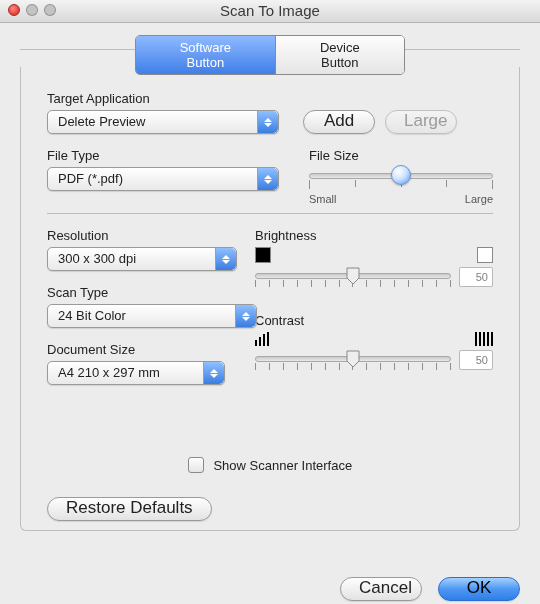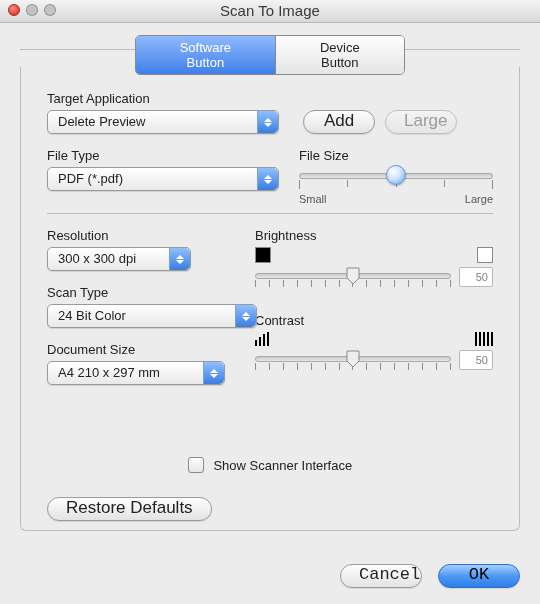--- a/index.html
+++ b/index.html
@@ -197,24 +197,23 @@
   .swatch { width:14px; height:14px; border:1px solid #888; }
 
   
   .bars { display:flex; gap:2px; align-items:flex-end; height:14px;}
   .bars span { width:2px; background:#000; }
 
   
   .actions {
     position:absolute;
     right: 20px;
-    bottom: 16px;
+    bottom: 3px;
     display:flex;
     gap: 16px;
-    font-family: Liberation Mono, monospace;
   }
 </style>
 </head>
 <body>
 
 <div class="titlebar">
   <div class="traffic">
     <div class="ball close"></div>
     <div class="ball"></div>
     <div class="ball"></div>
@@ -241,21 +240,21 @@
         <div class="arr up"></div>
           <div class="arr dn"></div>
       </div>
     </div>
     <div style="display:flex; gap:10px;">
       <div class="pushbtn" style="width:34px;">Add</div>
       <div class="pushbtn disabled" style="width:34px;">Large</div>
     </div>
   </div>
 
-  <div style="display:flex; gap:20px; margin-top:14px;">
+  <div style="display:flex; gap:30px; margin-top:14px;">
     <div style="width:232px;">
       <div class="lbl">File Type</div>
       <div class="dropdown" style="width:232px;">
         <span>PDF (*.pdf)</span>
         <div class="dropcap">
             <div class="arr up"></div>
             <div class="arr dn"></div>
           </div>
       </div>
     </div>
@@ -278,21 +277,21 @@
       </div>
     </div>
   </div>
 
   <hr class="hr">
 
   <div style="display:flex; gap:30px;">
 
     <div style="width:178px;">
       <div class="lbl">Resolution</div>
-      <div class="dropdown" style="width:144px;">
+      <div class="dropdown" style="width:190px;">
         <span>300 x 300 dpi</span>
         <div class="dropcap">
             <div class="arr up"></div>
             <div class="arr dn"></div>
           </div>
       </div>
 
       <div class="lbl" style="margin-top:14px;">Scan Type</div>
       <div class="dropdown" style="width:210px;">
         <span>24 Bit Color</span>

